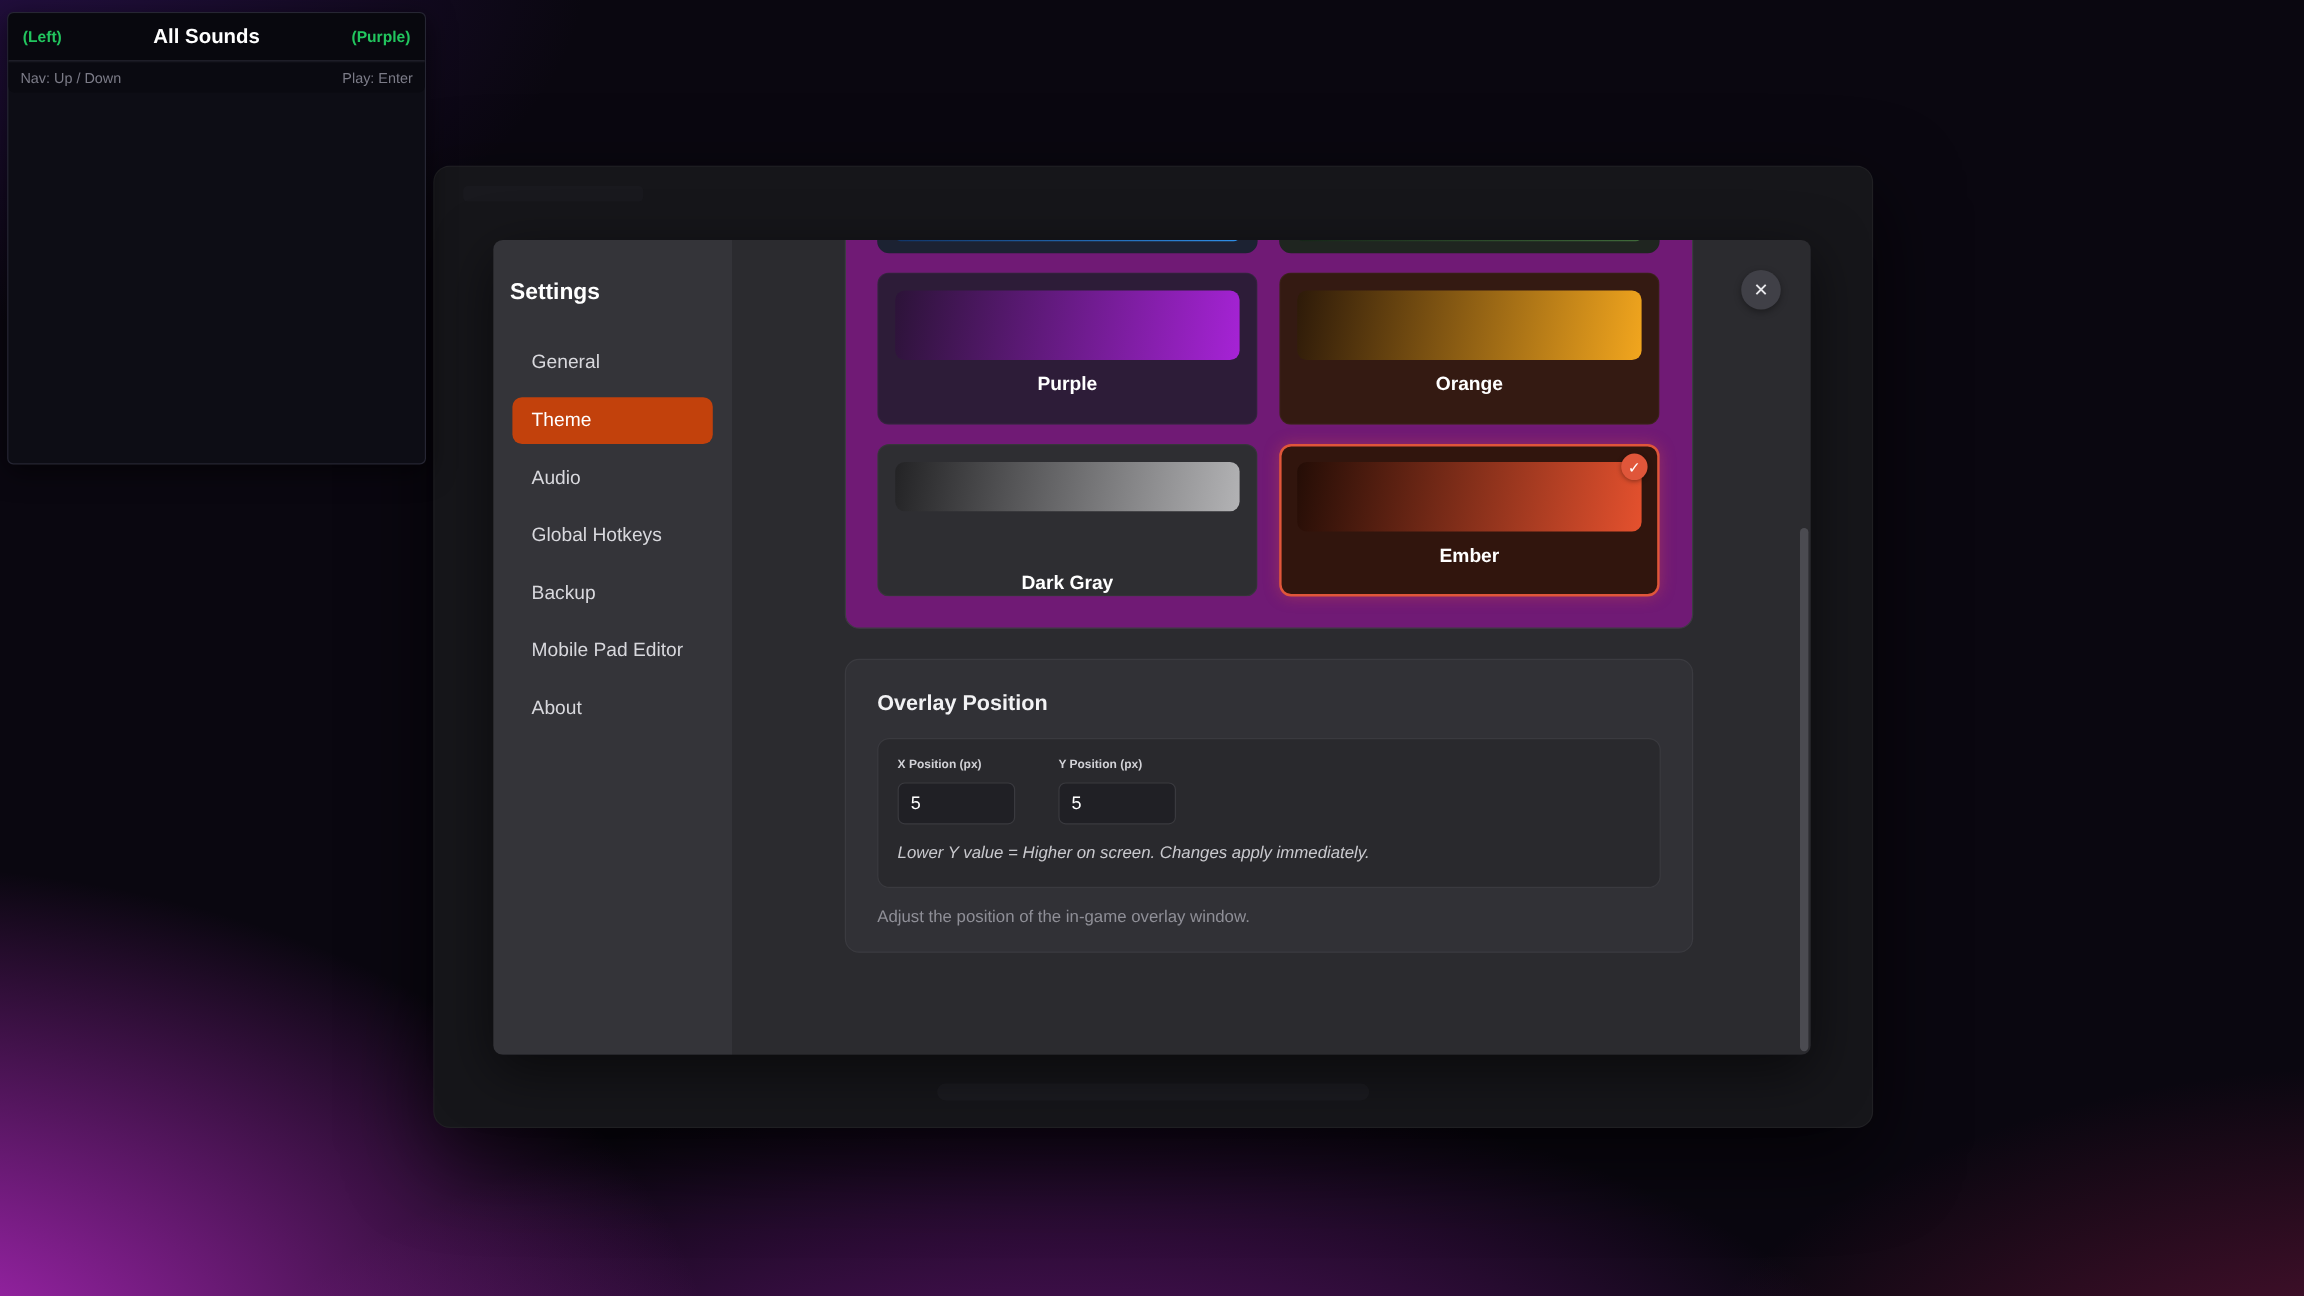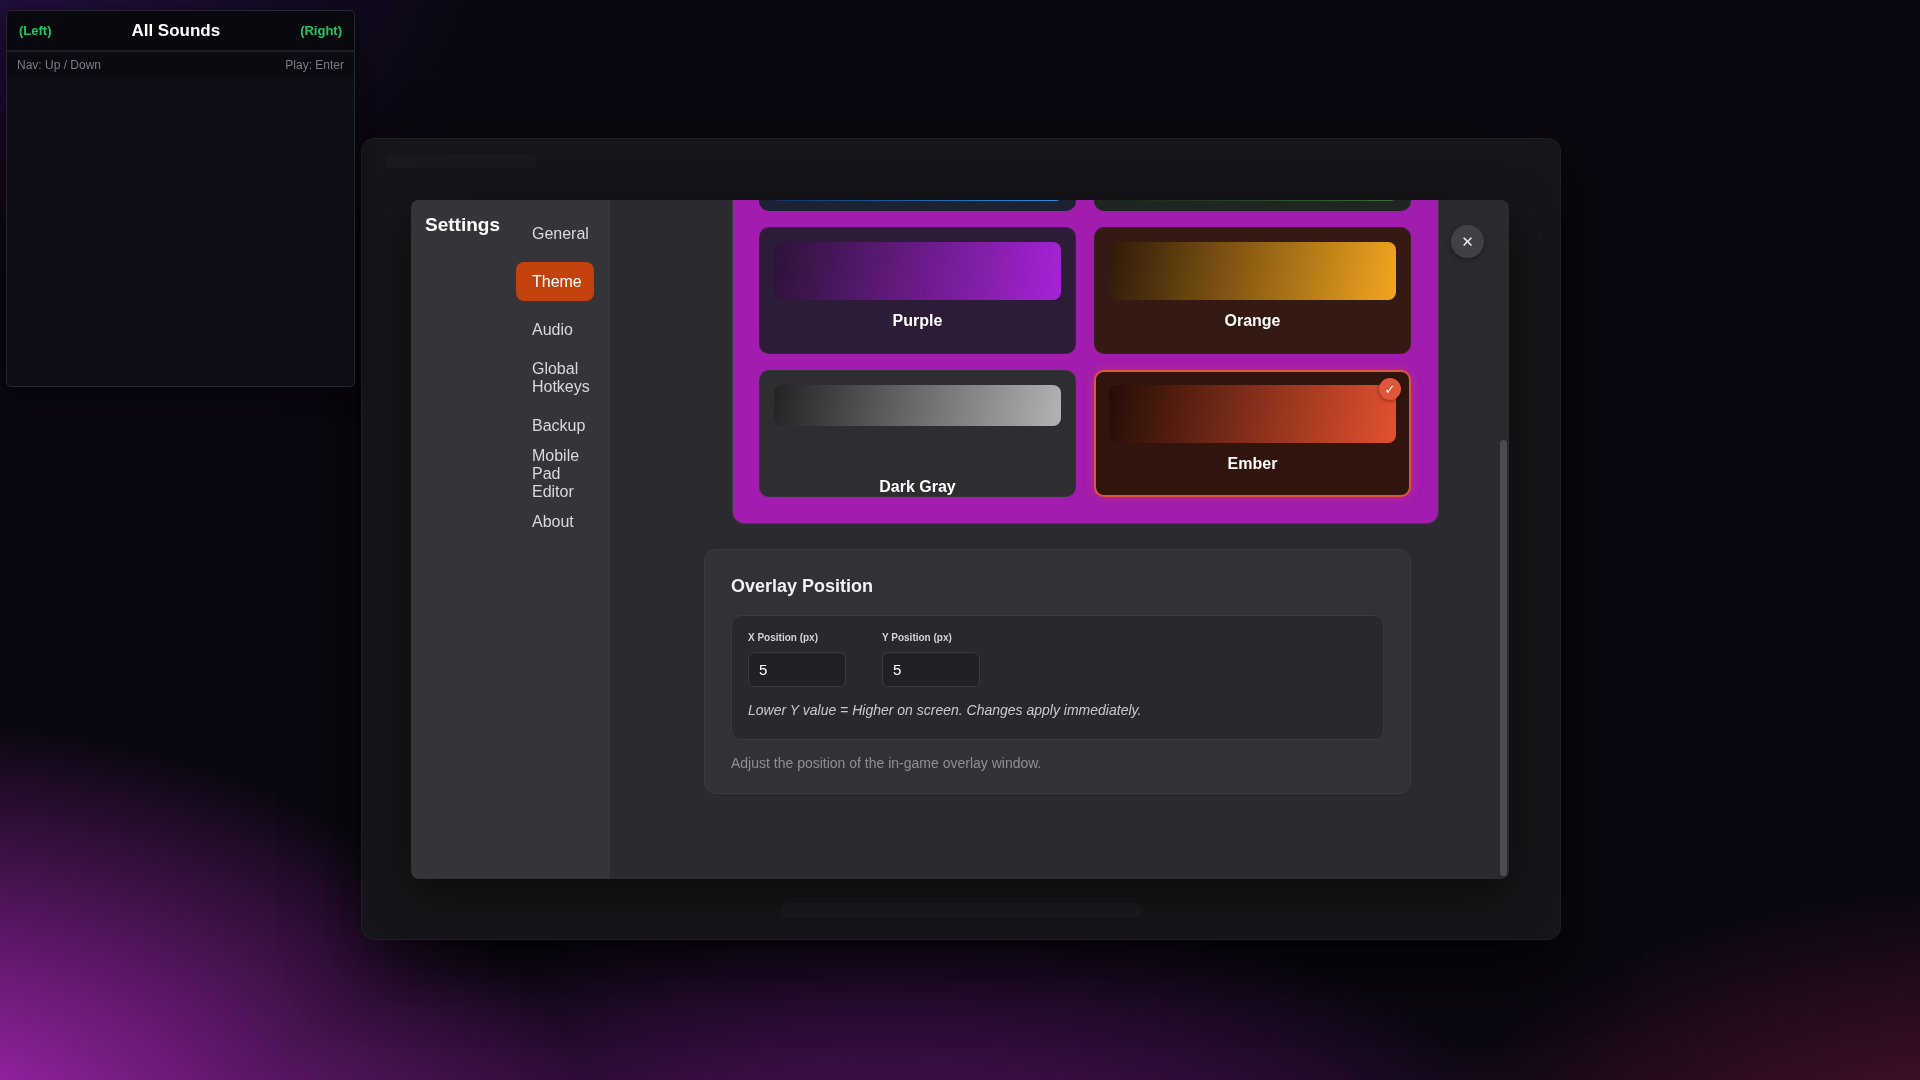--- a/index.html
+++ b/index.html
@@ -53,45 +53,44 @@
   .ghost-top { position:absolute; left:24px; top:16px; width:150px; height:13px; background:#1e1e23; opacity:.55; border-radius:4px; }
   .ghost-bottom { position:absolute; left:50%; transform:translateX(-50%); bottom:22px; width:360px; height:14px; background:#1f1f24; opacity:.6; border-radius:8px; }
 
   
   .settings-modal {
     position:absolute; left:411px; top:200px; width:1098px; height:679px;
     display:flex; border-radius:8px; overflow:hidden;
     box-shadow:0 14px 46px rgba(0,0,0,.55);
   }
   .sm-sidebar {
-    width:199px; flex-shrink:0; background:#343439; padding-top:14px;
-    display:flex; 
+    width:199px; flex-shrink:0; background:#343439; padding-top:33px;
+    display:flex; flex-direction:column;
   }
   .sm-title { color:#ffffff; font-size:19px; font-weight:bold; padding-left:14px; margin-bottom:28px; }
   .sm-nav { display:flex; flex-direction:column; }
   .sm-nav-item {
     height:39px; margin:0 16px 9px 16px; padding-left:16px; display:flex; align-items:center;
     color:#d8d8dd; font-size:16px; border-radius:8px; cursor:default;
   }
   .sm-nav-item.active { background:#c2410c; color:#ffffff; }
 
   .sm-content { position:relative; flex:1; background:#2b2b2f; overflow:hidden; }
 
   .close-btn {
     position:absolute; top:25px; right:25px; width:33px; height:33px; border-radius:50%;
     background:#404047; color:#eaeaee; font-size:15px; display:flex; align-items:center;
     justify-content:center; z-index:10; box-shadow:0 2px 6px rgba(0,0,0,.35); cursor:default;
   }
 
   
   .theme-box {
     position:absolute; left:94px; top:-70px; width:707px;
-    background:#a21caf; border:1px solid #3c3c41; border-radius:12px;
+    background:#701a75; border:1px solid #3c3c41; border-radius:12px;
     padding:24px 26px 26px 26px;
-    margin-left:28px;
   }
   .theme-row { display:flex; gap:18px; }
   .partial-card {
     width:317px; height:56px; border-radius:10px; position:relative; overflow:hidden;
     margin-bottom:16px;
   }
   .partial-card .partial-swatch {
     position:absolute; left:14px; right:14px; top:0; height:46px; border-radius:0 0 6px 6px;
   }
   .partial-card.pc-left { background:#1c2232; }
@@ -147,21 +146,21 @@
 </style>
 </head>
 <body>
 
 <div class="desktop">
 
   <div class="sound-panel">
     <div class="sp-header">
       <span class="sp-hint">(Left)</span>
       <span class="sp-title">All Sounds</span>
-      <span class="sp-hint">(Right)</span>
+      <span class="sp-hint">(Purple)</span>
     </div>
     <div class="sp-footer">
       <span>Nav: Up / Down</span>
       <span>Play: Enter</span>
     </div>
   </div>
 
   <div class="app-window">
     <div class="ghost-top"></div>
     <div class="ghost-bottom"></div>

